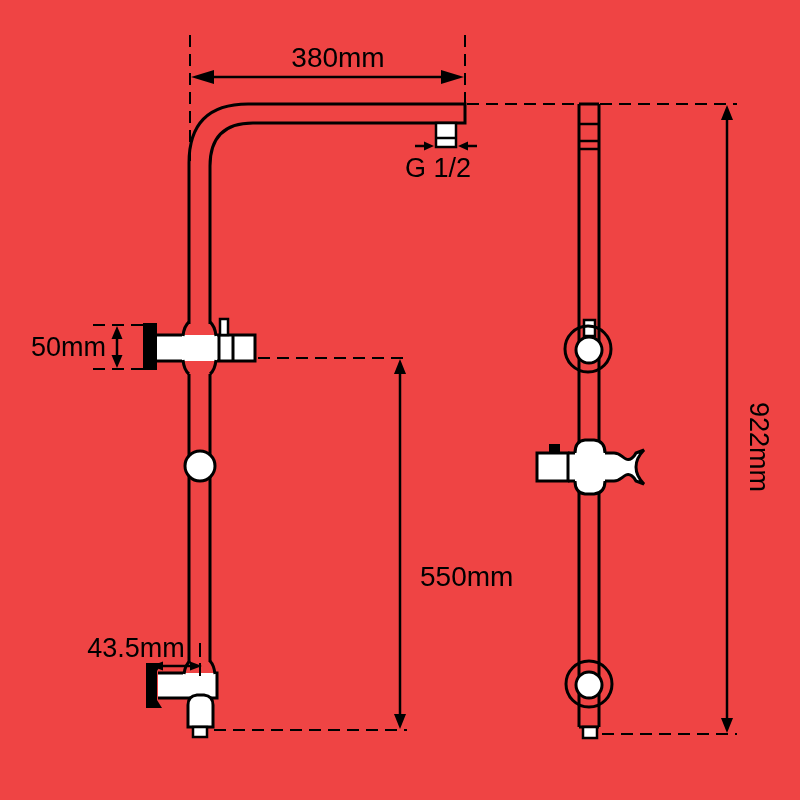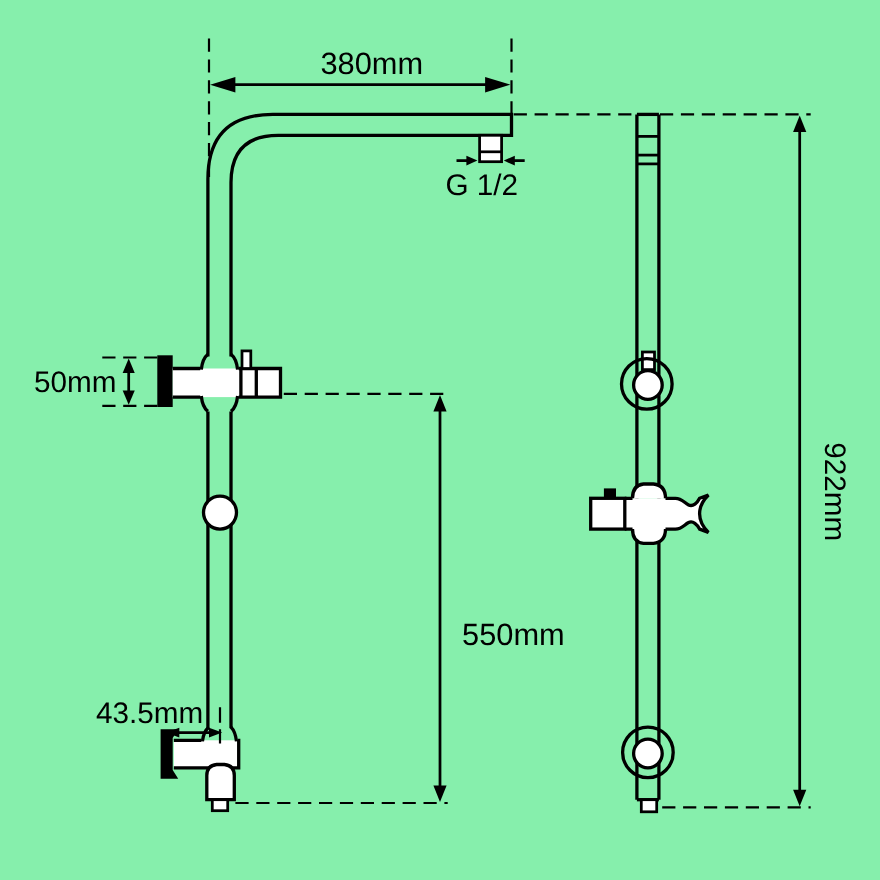--- a/index.html
+++ b/index.html
@@ -7,21 +7,21 @@
     padding: 0;
     width: 800px;
     height: 800px;
     background: #ffffff;
     font-family: "Liberation Sans", sans-serif;
   }
   #stage {
     position: relative;
     width: 800px;
     height: 800px;
-    background: #86efac;
+    background: #ef4444;
     overflow: hidden;
   }
   svg { display: block; }
   .part   { stroke: #000000; stroke-width: 3; fill: none; stroke-linecap: butt; }
   .partfill { stroke: #000000; stroke-width: 3; fill: #ffffff; }
   .white  { fill: #ffffff; stroke: none; }
   .solid  { fill: #000000; stroke: none; }
   .thin   { stroke: #000000; stroke-width: 2.5; fill: none; }
   .thinfill { stroke: #000000; stroke-width: 2.5; fill: #ffffff; }
   .dim    { stroke: #000000; stroke-width: 2.5; fill: none; }

